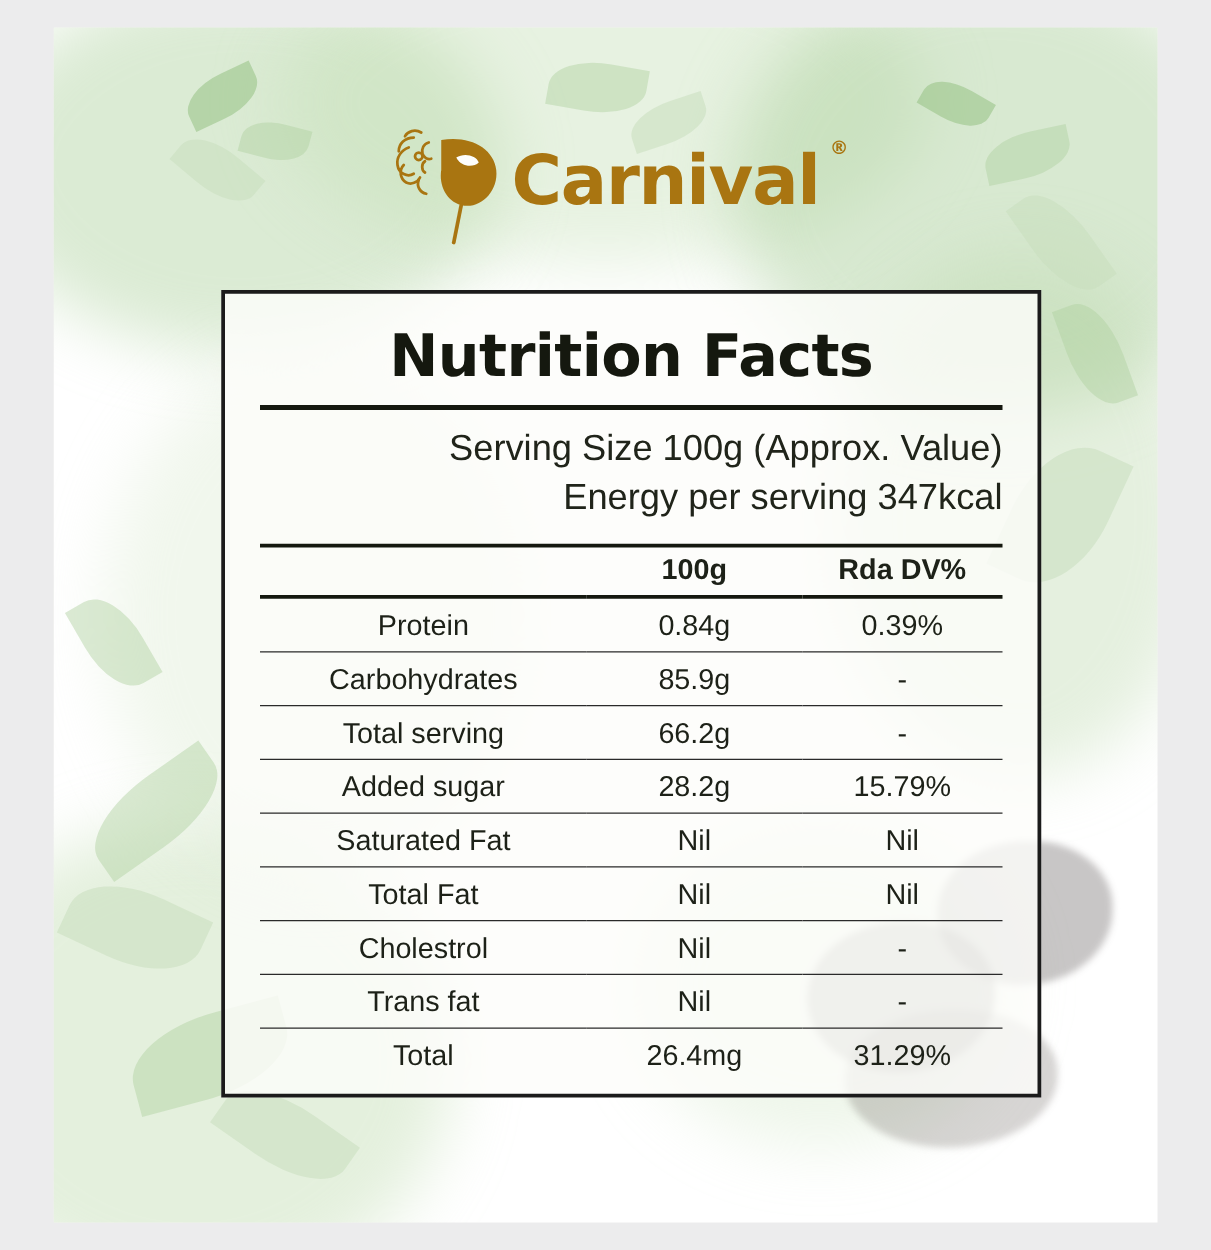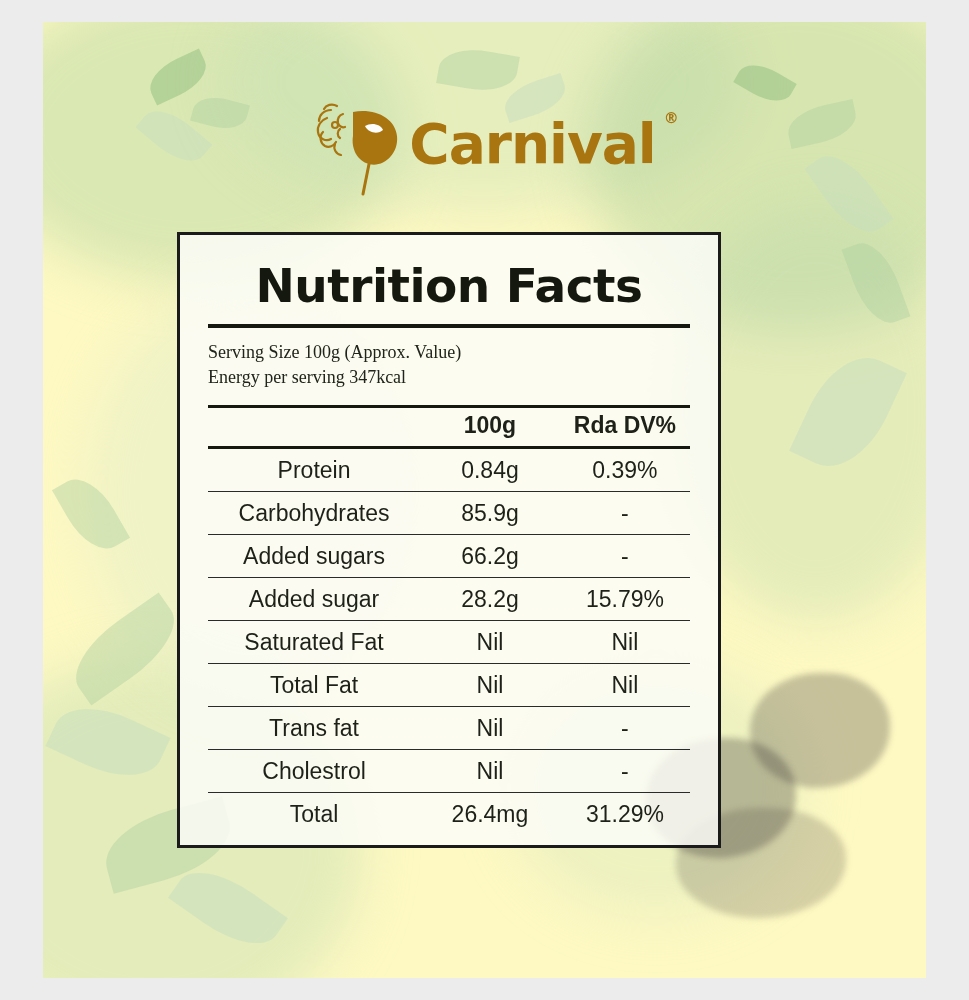--- a/index.html
+++ b/index.html
@@ -13,21 +13,21 @@
     font-family: "Liberation Sans", sans-serif;
     overflow: hidden;
   }
 
   .page {
     position: absolute;
     left: 43px;
     top: 22px;
     width: 883px;
     height: 956px;
-    background: #fef9c3;
+    background: #ffffff;
     overflow: hidden;
   }
 
   
   .bg-layer {
     position: absolute;
     inset: 0;
     overflow: hidden;
     pointer-events: none;
   }
@@ -115,21 +115,21 @@
     font-weight: 700;
     color: #a97511;
     font-family: "DejaVu Sans", sans-serif;
   }
 
   
   .panel {
     position: absolute;
     left: 134px;
     top: 210px;
-    width: 544px;
+    width: 656px;
     box-sizing: border-box;
     border: 3px solid #1b1b1b;
     background: rgba(253, 253, 250, 0.82);
     padding: 26px 28px 10px 28px;
   }
   .panel-title {
     text-align: center;
     font-family: "DejaVu Sans", sans-serif;
     font-size: 47px;
     font-weight: 700;
@@ -142,26 +142,25 @@
     height: 4px;
     background: #15180f;
     margin: 0 0 10px 0;
   }
   .rule-med {
     height: 3px;
     background: #15180f;
     margin: 8px 0 0 0;
   }
   .serving {
-    text-align: left;
-    font-size: 18px;
+    text-align: right;
+    font-size: 29px;
     color: #20241a;
     line-height: 1.35;
     padding: 2px 0 8px 0;
-    font-family: Liberation Serif, serif;
   }
 
   table.nutri {
     width: 100%;
     border-collapse: collapse;
     font-size: 23px;
     color: #1d2118;
   }
   table.nutri th,
   table.nutri td {
@@ -265,46 +264,46 @@
           <td class="col-name">Protein</td>
           <td class="col-val">0.84g</td>
           <td class="col-rda">0.39%</td>
         </tr>
         <tr>
           <td class="col-name">Carbohydrates</td>
           <td class="col-val">85.9g</td>
           <td class="col-rda">-</td>
         </tr>
         <tr>
-          <td class="col-name">Added sugars</td>
+          <td class="col-name">Total serving</td>
           <td class="col-val">66.2g</td>
           <td class="col-rda">-</td>
         </tr>
         <tr>
           <td class="col-name">Added sugar</td>
           <td class="col-val">28.2g</td>
           <td class="col-rda">15.79%</td>
         </tr>
         <tr>
           <td class="col-name">Saturated Fat</td>
           <td class="col-val">Nil</td>
           <td class="col-rda">Nil</td>
         </tr>
         <tr>
           <td class="col-name">Total Fat</td>
           <td class="col-val">Nil</td>
           <td class="col-rda">Nil</td>
         </tr>
         <tr>
-          <td class="col-name">Trans fat</td>
+          <td class="col-name">Cholestrol</td>
           <td class="col-val">Nil</td>
           <td class="col-rda">-</td>
         </tr>
         <tr>
-          <td class="col-name">Cholestrol</td>
+          <td class="col-name">Trans fat</td>
           <td class="col-val">Nil</td>
           <td class="col-rda">-</td>
         </tr>
         <tr>
           <td class="col-name">Total</td>
           <td class="col-val">26.4mg</td>
           <td class="col-rda">31.29%</td>
         </tr>
       </tbody>
     </table>

